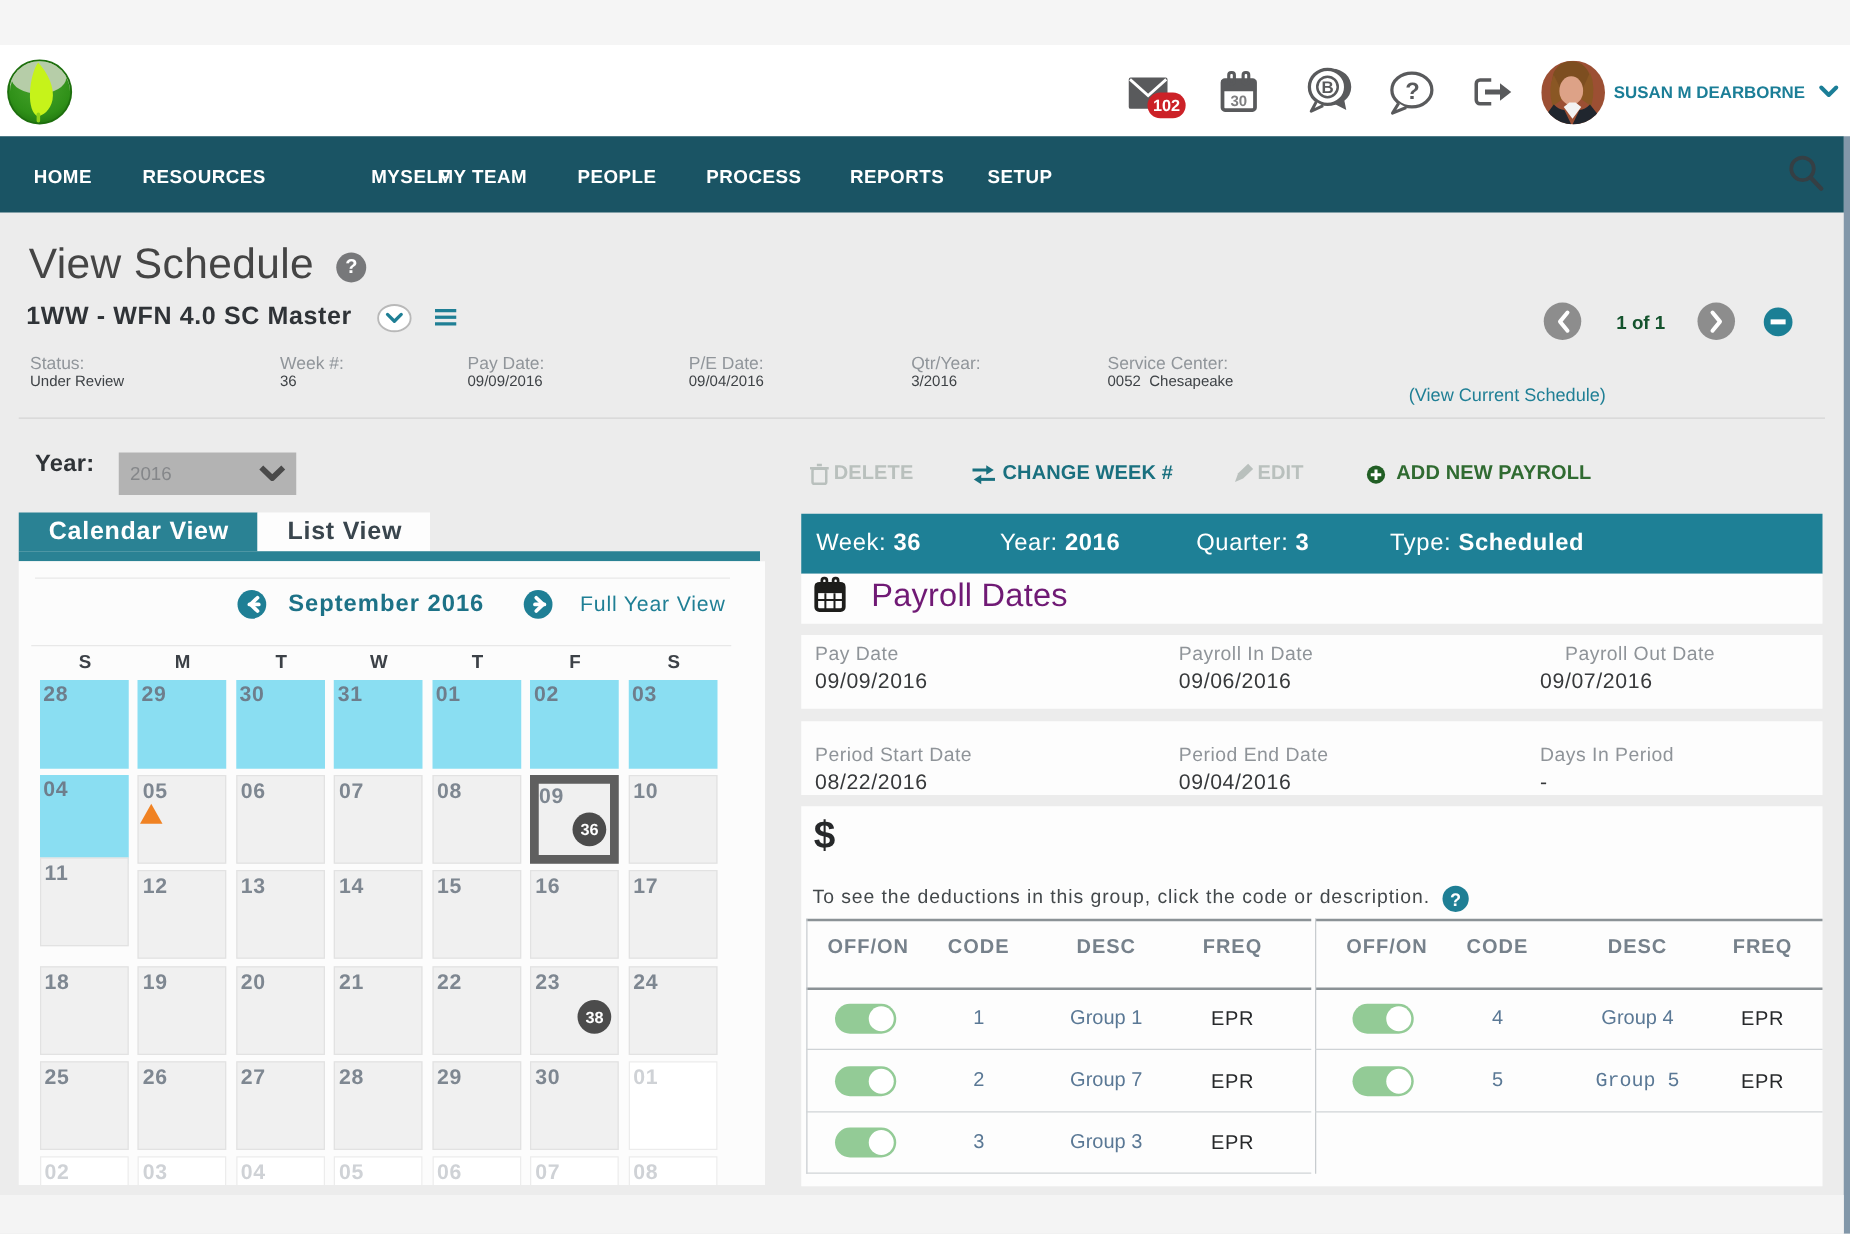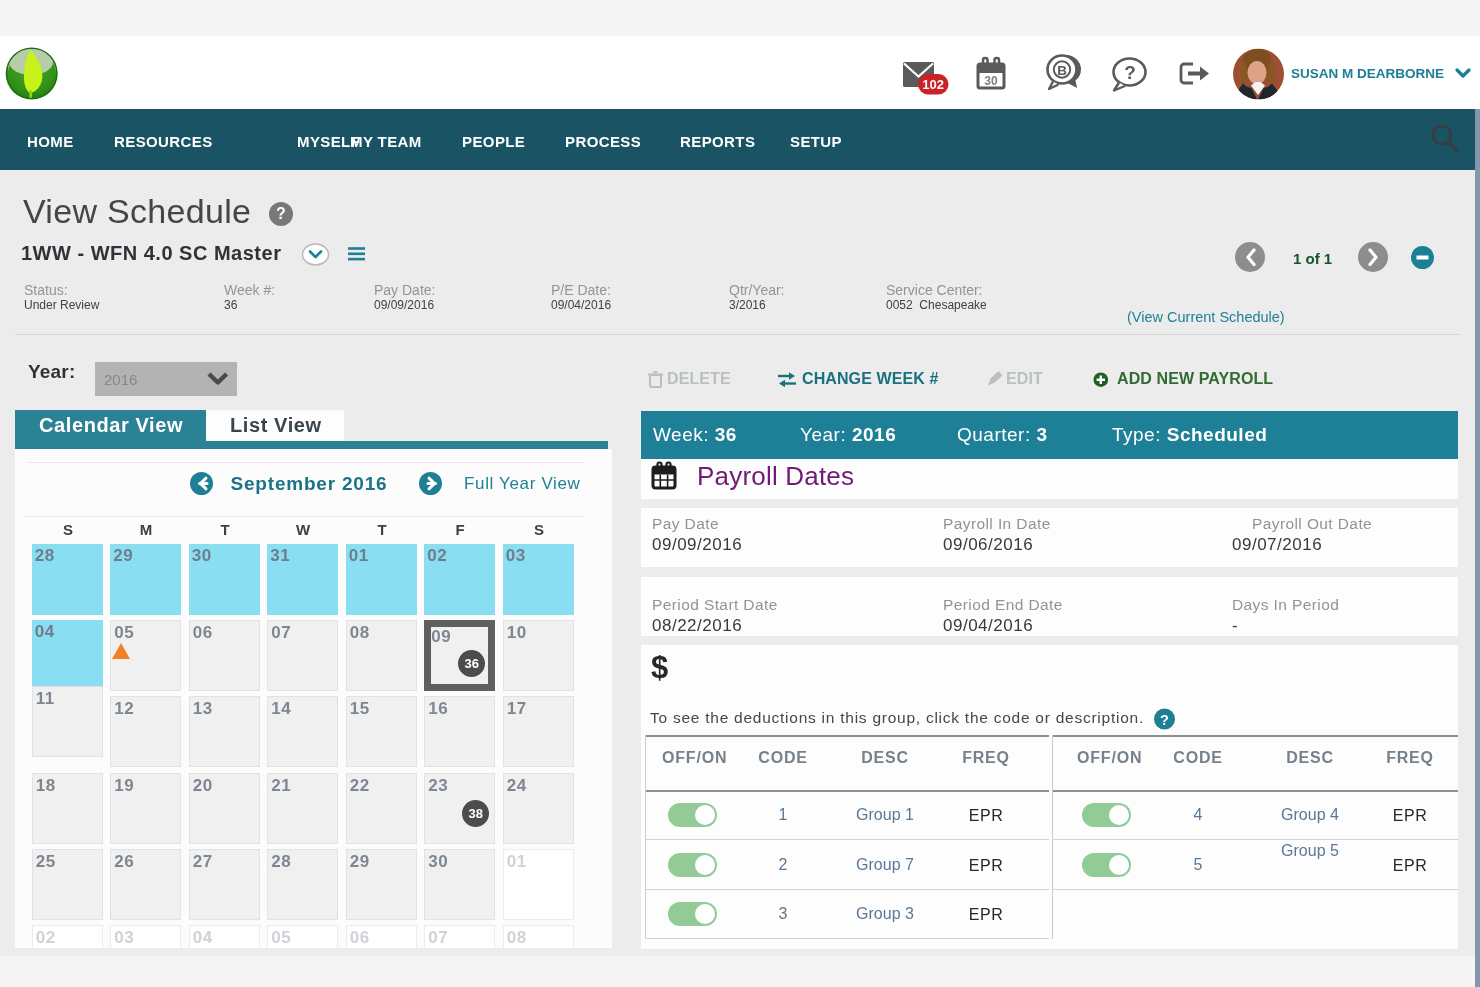--- a/index.html
+++ b/index.html
@@ -262,21 +262,21 @@
   <div class="code" style="left:112px; top:260px; width:60px;">3</div>
   <div class="code" style="left:204px; top:260px; width:80px;">Group 3</div>
   <div class="freq" style="left:315px; top:261px; width:60px;">EPR</div>
 
   <div class="toggle" style="left:441px; top:158px;"></div>
   <div class="code" style="left:527px; top:161px; width:60px;">4</div>
   <div class="code" style="left:629px; top:161px; width:80px;">Group 4</div>
   <div class="freq" style="left:739px; top:162px; width:60px;">EPR</div>
   <div class="toggle" style="left:441px; top:208px;"></div>
   <div class="code" style="left:527px; top:211px; width:60px;">5</div>
-  <div class="code" style="left:629px; top:197px; width:80px;">Group 5</div>
+  <div class="code" style="left:629px; top:211px; width:80px;font-family:Liberation Mono, monospace;">Group 5</div>
   <div class="freq" style="left:739px; top:212px; width:60px;">EPR</div>
 </div>
 <div class="abs" id="botstrip"></div>
 
 <svg class="abs" style="left:0; top:0;" width="1480" height="987" viewBox="0 0 1480 987">
 
   <defs>
     <radialGradient id="lg" cx="0.5" cy="0.35" r="0.75">
       <stop offset="0" stop-color="#4aa52e"></stop>
       <stop offset="0.7" stop-color="#2f9018"></stop>

